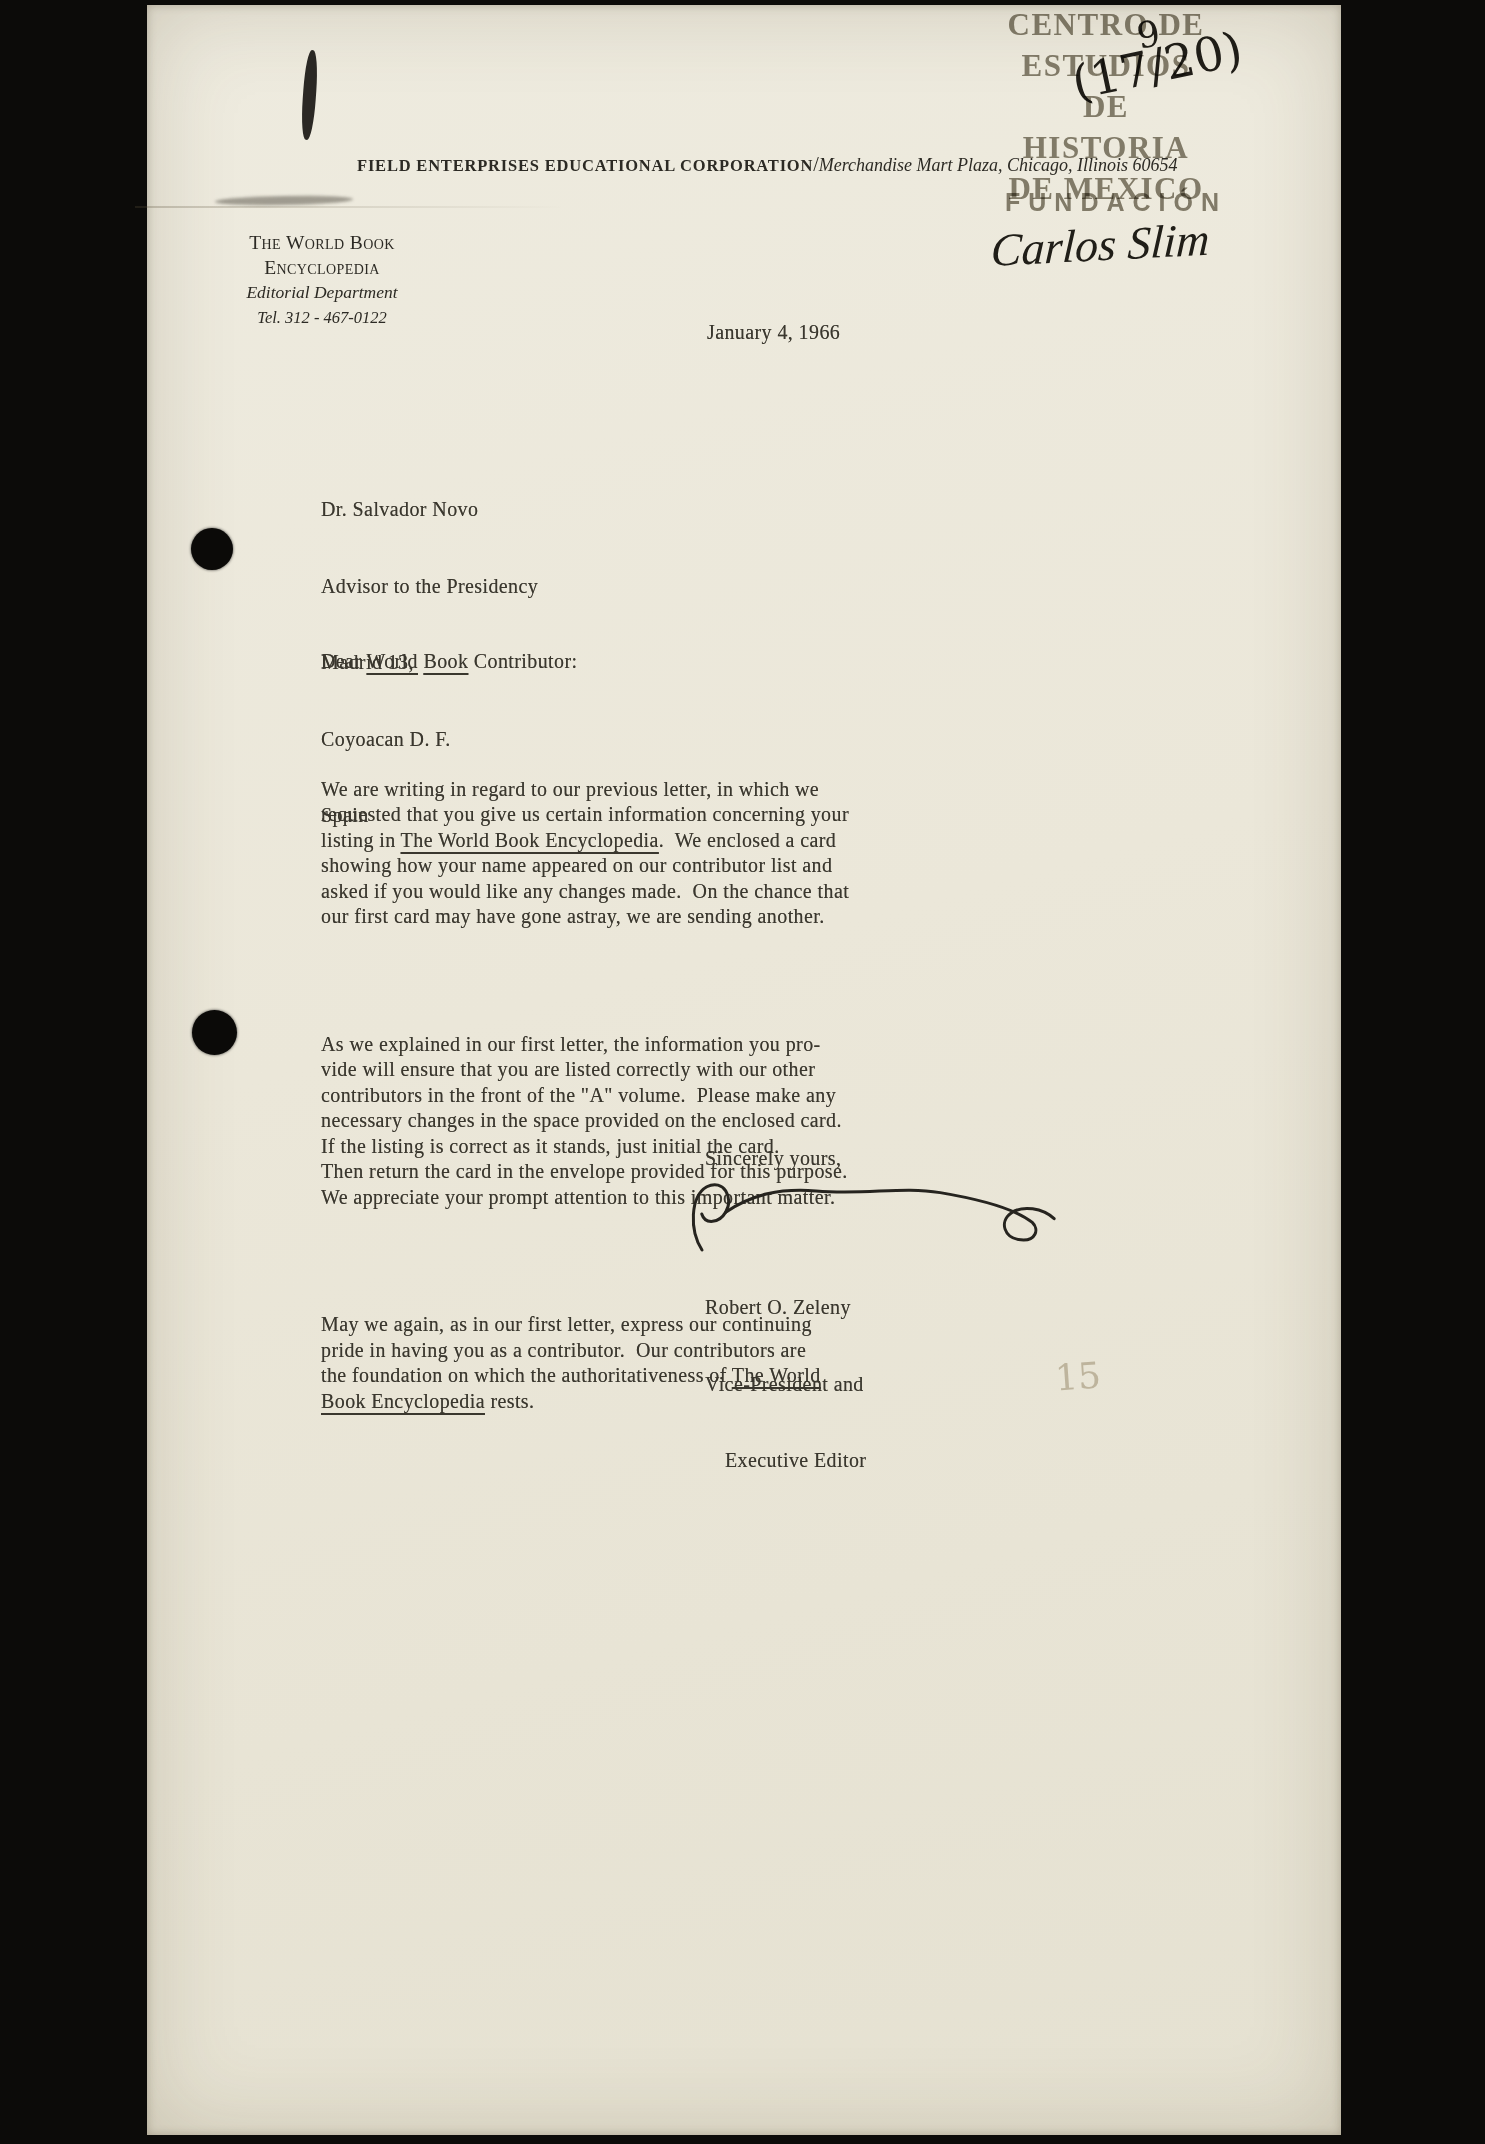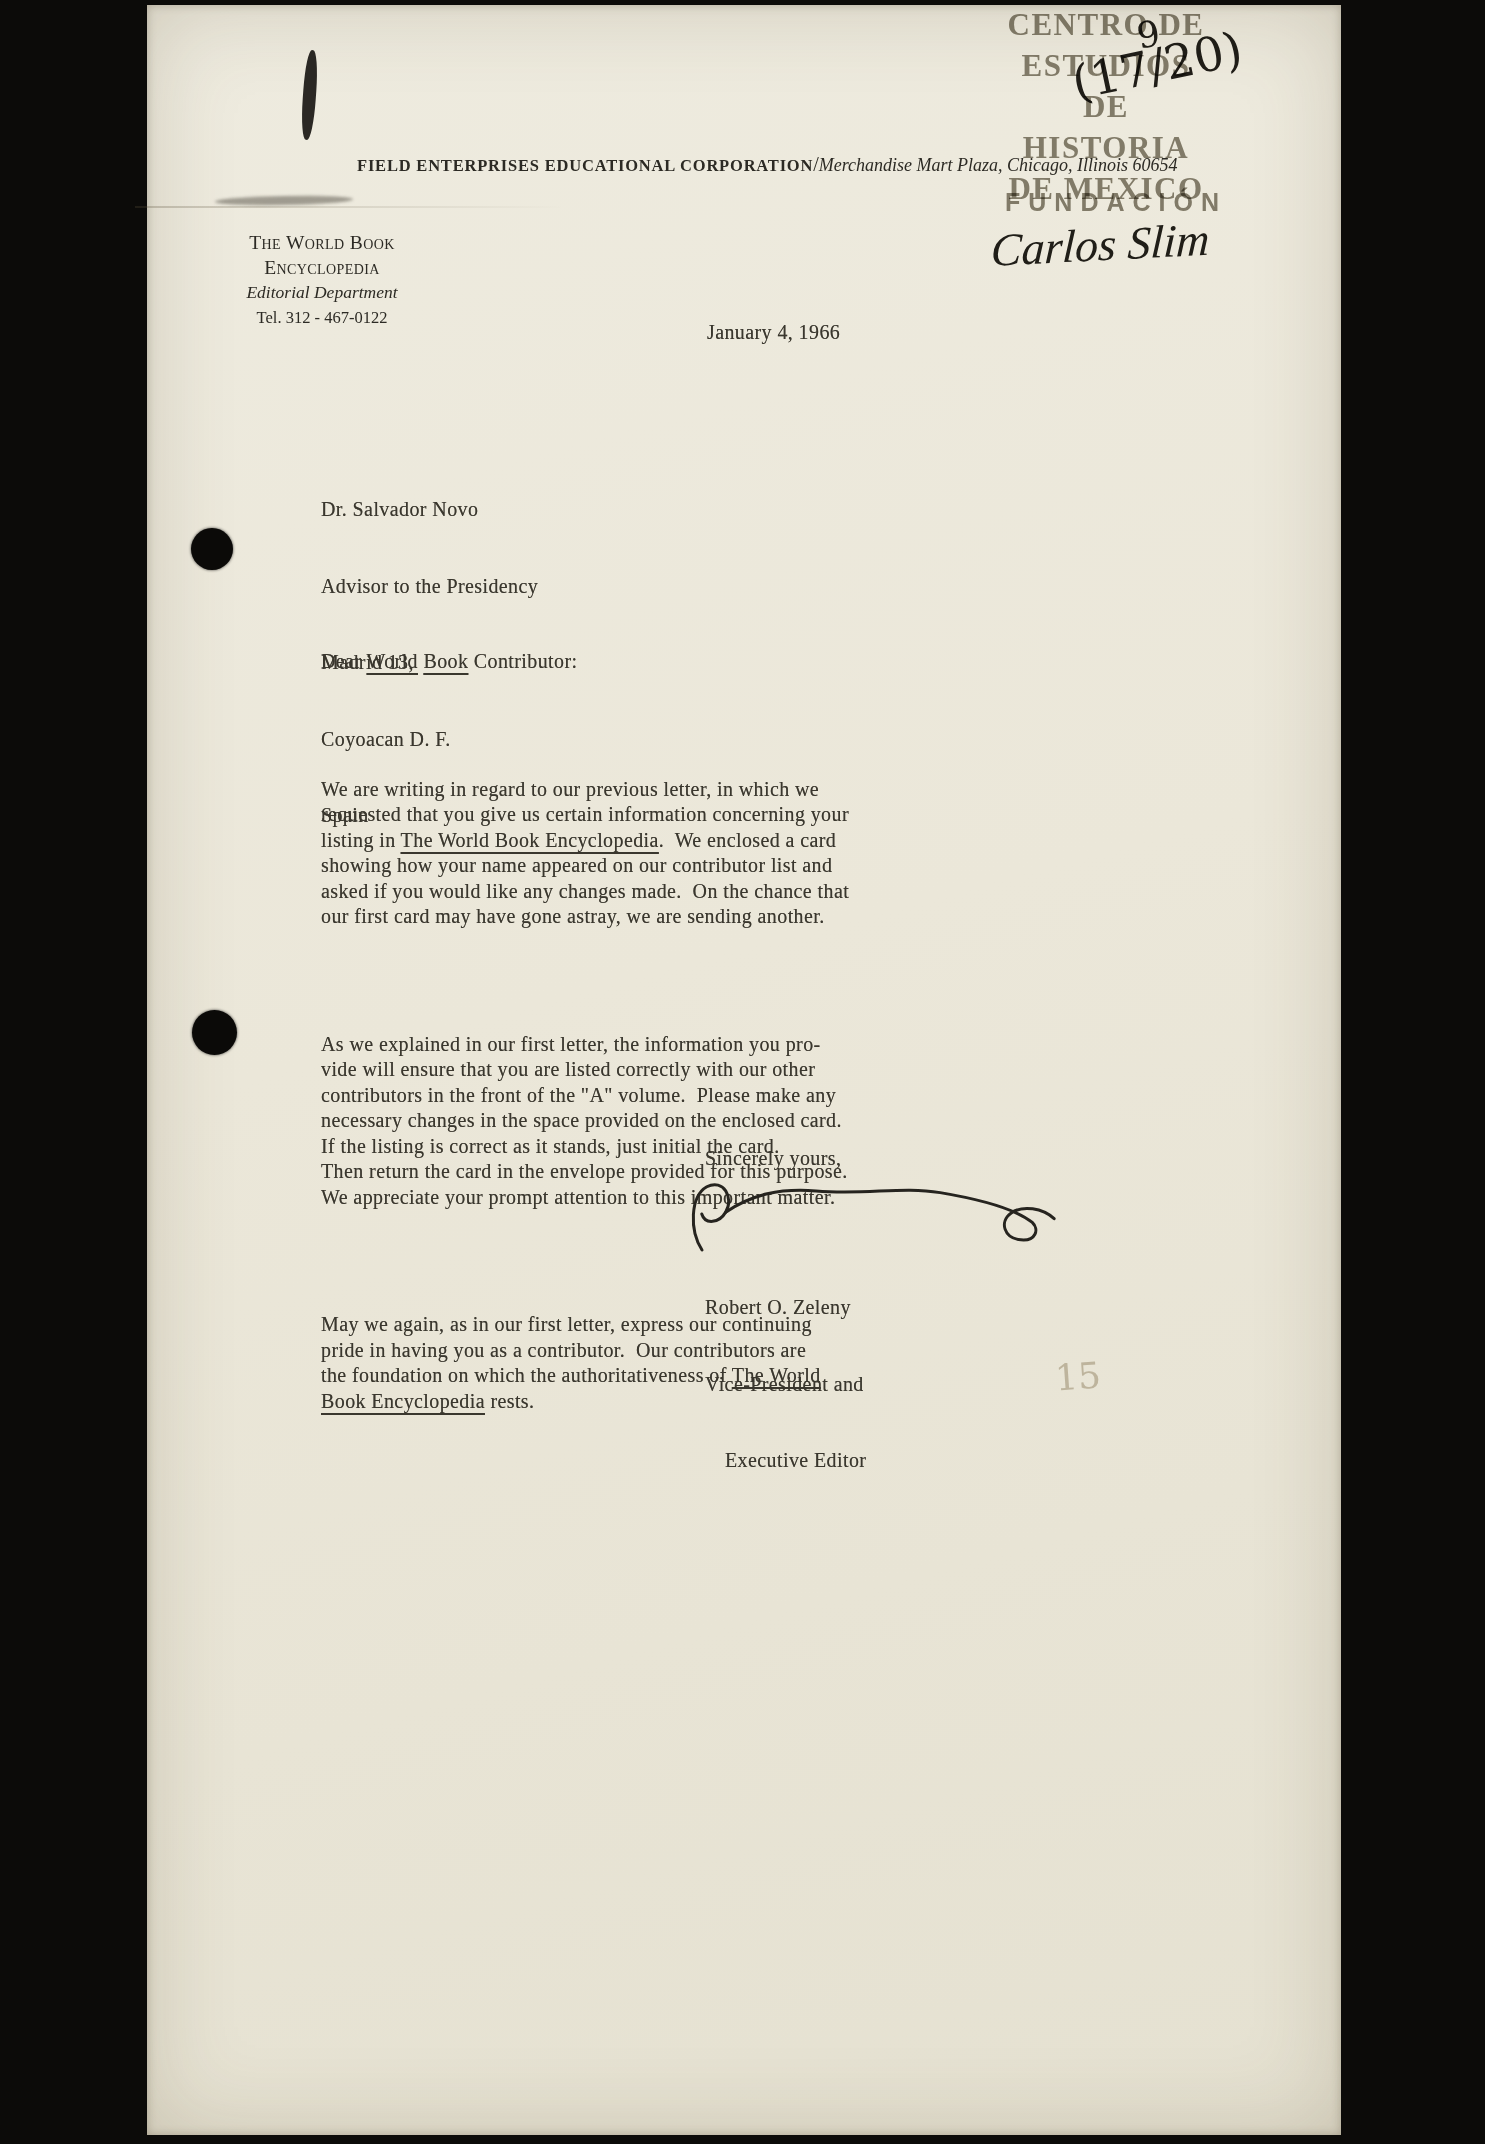--- a/index.html
+++ b/index.html
@@ -92,21 +92,21 @@
   .letterhead .slash{font-size:20px;}
   .letterhead .lh-address{font-style:italic;font-size:18px;}
 
   .dept{
     position:absolute;left:56px;top:230px;width:262px;
     text-align:center;color:var(--letterhead-ink,#2c2a24);
     line-height:25px;
   }
   .dept .org{font-variant:small-caps;font-size:19.5px;letter-spacing:.4px;}
   .dept .unit{font-style:italic;font-size:17.5px;}
-  .dept .phone{font-size:16.5px;}
+  .dept .phone{font-style:italic;font-size:16.5px;}
 
   
   .mono{
     font-family:Liberation Serif, serif;
     font-size:20px;line-height:25.5px;letter-spacing:.4px;
     color:var(--ink,#3a372e);
     white-space:pre-wrap;
     text-shadow:0 0 .5px rgba(45,42,34,.55);
   }
   .date-line{position:absolute;left:572px;top:320px;}

